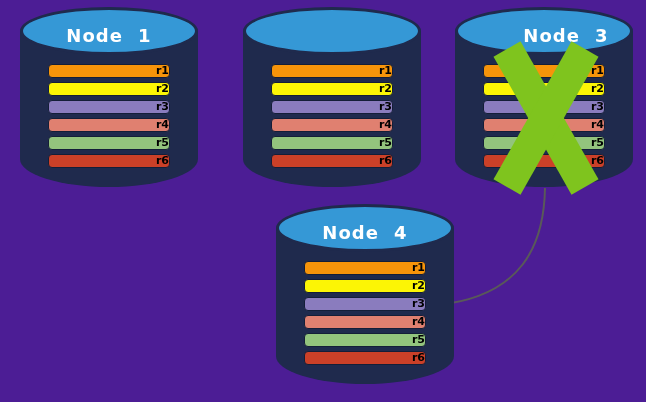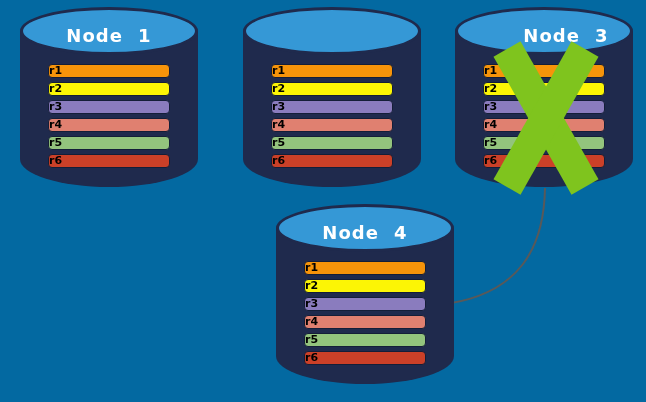--- a/index.html
+++ b/index.html
@@ -3,21 +3,21 @@
 <meta charset="utf-8">
 <style>
   :root{
     --body-navy:#1F2A4D;
     --top-blue:#3598D6;
     --x-green:#7FC41E;
     --arrow-gray:#595959;
   }
   html,body{margin:0;padding:0;background:#fff;}
   .canvas{
-    position:relative;width:646px;height:402px;background:#0369a1;overflow:hidden;
+    position:relative;width:646px;height:402px;background:#4c1d95;overflow:hidden;
     font-family:"DejaVu Sans",sans-serif;
   }
   .node{position:absolute;width:178px;height:180px;}
   .node-pos-1{left:20px;top:7px;}
   .node-pos-2{left:243px;top:7px;}
   .node-pos-3{left:455px;top:7px;padding-left:44px;}
   .node-pos-4{left:240px;top:204px;margin-left:36px;}
   .cyl-body{
     position:absolute;left:0;top:24px;width:178px;height:156px;
     background:var(--body-navy);
@@ -34,21 +34,21 @@
   }
   .node-title{
     position:absolute;top:16px;left:0;width:100%;text-align:center;z-index:3;
     color:#fff;font-weight:bold;font-size:18px;line-height:26px;
     letter-spacing:1px;word-spacing:8px;
   }
   .records{position:absolute;left:28px;top:57px;width:122px;z-index:3;}
   .bar{
     height:14px;margin-bottom:4px;border-radius:4px;
     border:1px solid #141E38;box-sizing:border-box;
-    text-align:left;font-weight:bold;font-size:11px;line-height:12px;color:#000;
+    text-align:right;font-weight:bold;font-size:11px;line-height:12px;color:#000;
   }
   .x-overlay{
     position:absolute;left:36px;top:40px;width:110px;height:142px;
     z-index:4;overflow:visible;
   }
   .arrow-svg{position:absolute;left:0;top:0;z-index:0;pointer-events:none;}
 </style>
 </head>
 <body>
 

